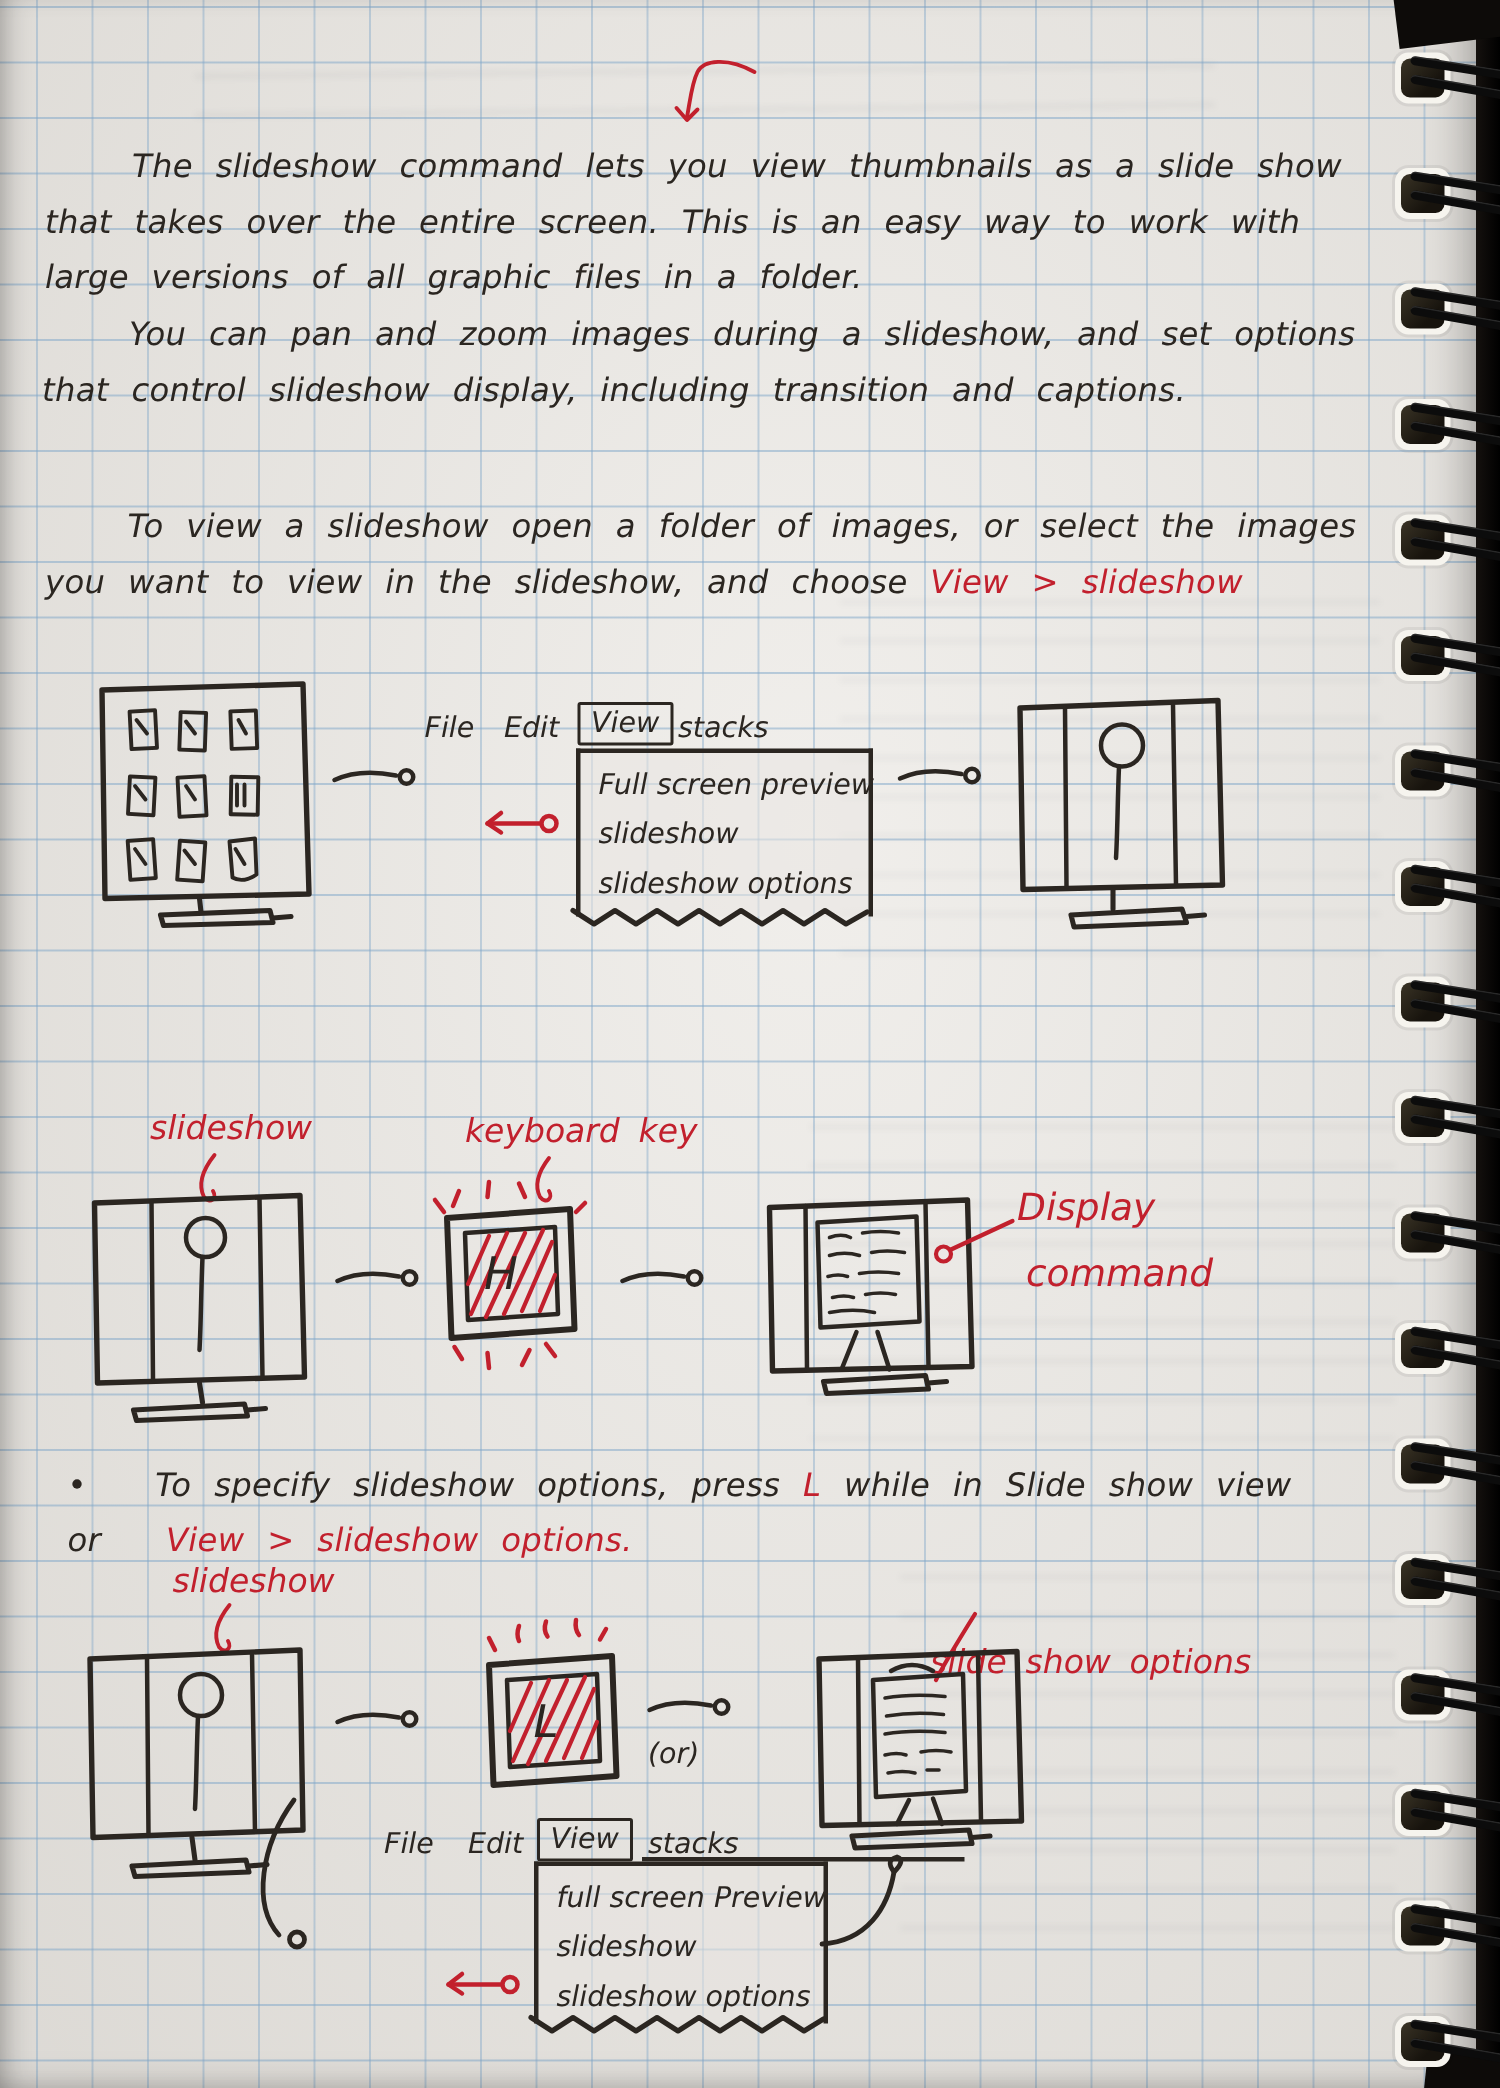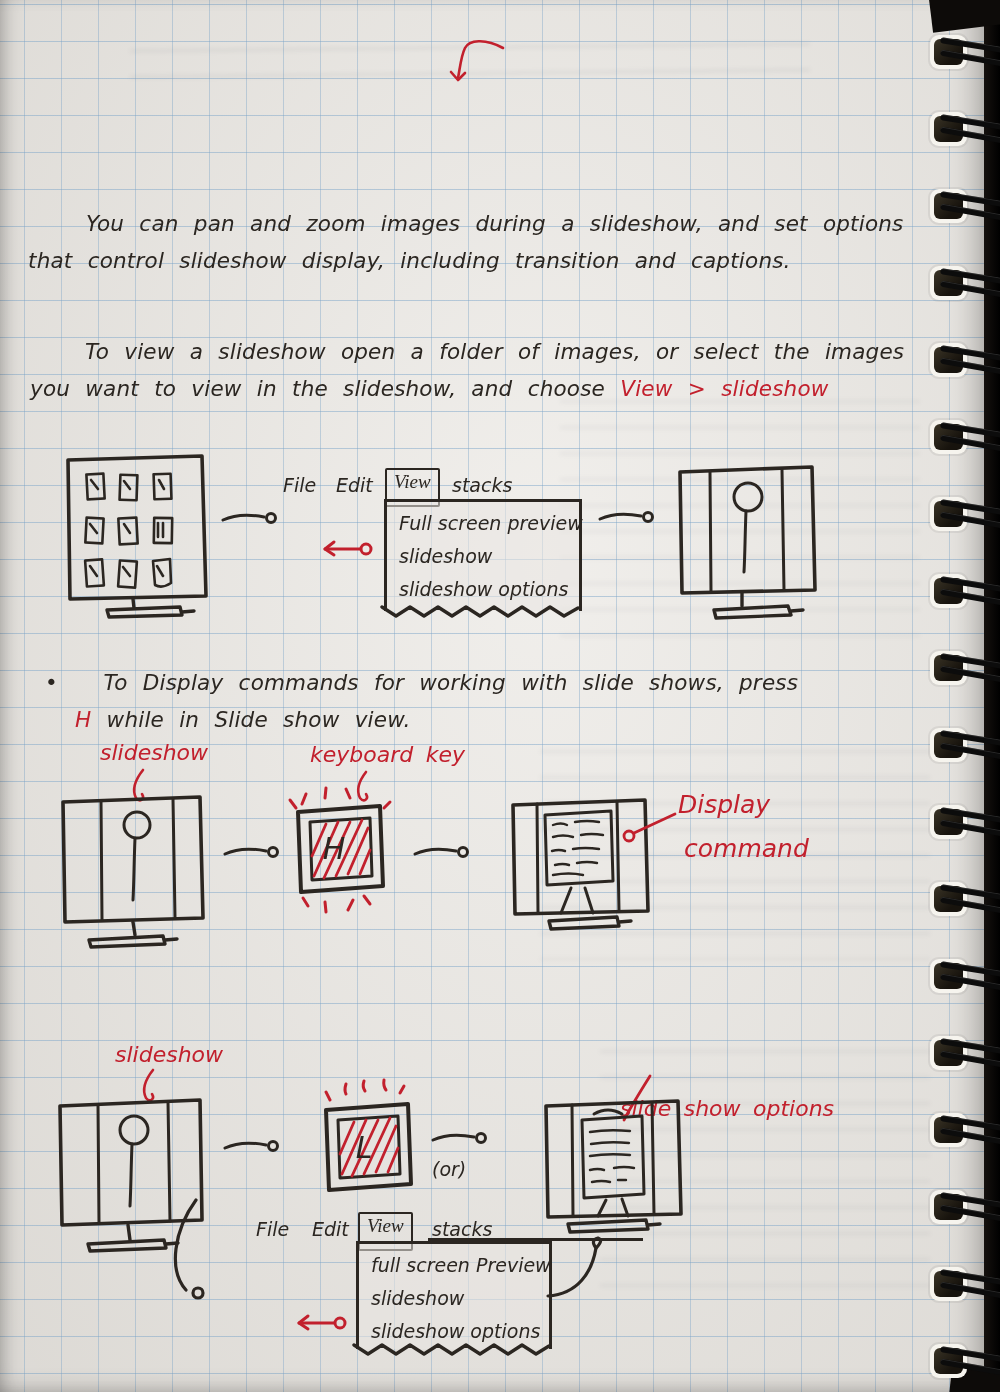--- a/index.html
+++ b/index.html
@@ -27,39 +27,40 @@
   .menu-item{font-size:19px;line-height:33px;white-space:nowrap;}
   .annot{font-size:22px;color:#c2202d;word-spacing:.25em;white-space:nowrap;}
   svg{display:block;overflow:visible;}
   .stroke{stroke:#2b2621;fill:none;stroke-linecap:round;stroke-linejoin:round;}
   .rstroke{stroke:#c2202d;fill:none;stroke-linecap:round;stroke-linejoin:round;}
   .ghost{position:absolute;opacity:.10;filter:blur(2px);
     background:repeating-linear-gradient(180deg, transparent 0 10px, #6b6f78 10px 13px, transparent 13px 26px);}
   .coil-wire{position:absolute;height:6px;background:#0c0c0c;border-radius:3px;box-shadow:0 1px 0 rgba(255,255,255,.12) inset;}
   .coil-hole{position:absolute;background:#f6f4ee;border-radius:9px;box-shadow:0 0 0 2px rgba(0,0,0,.06);}
   .coil-hole-in{position:absolute;left:4px;top:4px;right:4px;bottom:4px;background:linear-gradient(135deg,#3a3426,#17130d 70%);border-radius:6px;}
-  .viewbox{border:2.5px solid #2b2621;padding:1px 7px 12px 7px;border-radius:2px;display:inline-block;font-family:Liberation Serif, serif;}
+  .viewbox{border:2.5px solid #2b2621;padding:1px 7px 2px 7px;border-radius:2px;display:inline-block;}
   .menubox{border-left:3px solid #2b2621;border-top:3px solid #2b2621;border-right:3px solid #2b2621;padding:5px 0 0 12px;background:rgba(233,230,225,.55);}
 </style>
 </head>
 <body>
 
 <div id="page">
   <div id="paper"></div>
 
   <div class="ghost" style="left:130px;top:36px;width:680px;height:60px;transform:rotate(-.6deg);"></div>
   <div class="ghost" style="left:560px;top:390px;width:360px;height:260px;opacity:.08;"></div>
   <div class="ghost" style="left:540px;top:740px;width:390px;height:220px;opacity:.09;"></div>
   <div class="ghost" style="left:600px;top:1040px;width:330px;height:260px;opacity:.09;"></div>
 
   <svg class="abs" style="left:437px;top:30px;" width="70" height="60" viewBox="0 0 70 60">
     <path class="rstroke" stroke-width="2.6" d="M66,18 C48,8 32,10 28,18 C24,26 23,38 21,48"></path>
     <path class="rstroke" stroke-width="2.6" d="M14,42 L21,50 L28,43" fill="none"></path>
   </svg>
 
+  <div class="abs txt" style="left:30px;top:93px;width:905px;text-indent:58px;">The slideshow command lets you view thumbnails as a slide show that takes over the entire screen. This is an easy way to work with large versions of all graphic files in a folder.</div>
   <div class="abs txt" style="left:30px;top:333px;width:910px;text-indent:55px;">
     <span>To view a slideshow open a folder of images, or select the images you want to view in the slideshow, and choose</span>
     <span class="red">View &gt; slideshow</span>
   </div>
   <div class="abs txt" style="left:28px;top:205px;width:890px;text-indent:58px;">You can pan and zoom images during a slideshow, and set options that control slideshow display, including transition and captions.</div>
 
   <svg class="abs" style="left:60px;top:450px;" width="155" height="172" viewBox="0 0 155 172">
     <path class="stroke" stroke-width="3.6" d="M8,10 L142,6 L146,146 L10,149 Z"></path>
     <g class="stroke" stroke-width="2.6">
       <rect x="27" y="24" width="17" height="25" transform="rotate(-3 35 36)"></rect>
@@ -119,26 +120,20 @@
 
   <svg class="abs" style="left:672px;top:460px;" width="150" height="165" viewBox="0 0 150 165">
     <path class="stroke" stroke-width="3.6" d="M8,12 L140,7 L143,130 L10,133 Z"></path>
     <path class="stroke" stroke-width="3" d="M38,12 L39,131 M110,10 L112,130"></path>
     <circle class="stroke" stroke-width="3" cx="76" cy="37" r="14"></circle>
     <path class="stroke" stroke-width="3" d="M74,51 C73,75 73,95 72,112"></path>
     <path class="stroke" stroke-width="3.4" d="M70,133 L70,146"></path>
     <path class="stroke" stroke-width="3.4" d="M42,150 L116,146 L119,155 L44,158 Z M119,151 L131,150"></path>
   </svg>
 
-  <div class="abs txt" style="left:45px;top:664px;width:880px;">
-    <span>•</span>&nbsp;&nbsp;
-    <span>To Display commands for working with slide shows, press</span><br>
-    <span style="margin-left:30px;" class="red">H</span>
-    <span>while in Slide show view.</span>
-  </div>
 
   <div class="abs annot" style="left:100px;top:740px;">slideshow</div>
   <svg class="abs" style="left:128px;top:768px;" width="22" height="36" viewBox="0 0 22 36">
     <path class="rstroke" stroke-width="2.6" d="M15,2 C7,12 4,22 8,30 C12,35 17,31 14,26"></path>
   </svg>
   <div class="abs annot" style="left:310px;top:742px;">keyboard key</div>
   <svg class="abs" style="left:352px;top:770px;" width="22" height="34" viewBox="0 0 22 34">
     <path class="rstroke" stroke-width="2.6" d="M14,2 C7,11 4,20 8,28 C12,33 17,29 14,24"></path>
   </svg>
 
@@ -199,20 +194,28 @@
     <path class="stroke" stroke-width="3.4" d="M44,128 L112,124 L114,133 L46,136 Z M114,129 L126,128"></path>
   </svg>
 
   <svg class="abs" style="left:620px;top:806px;" width="62" height="44" viewBox="0 0 62 44">
     <circle class="rstroke" stroke-width="2.8" cx="9" cy="30" r="5"></circle>
     <path class="rstroke" stroke-width="2.8" d="M14,27 L55,8"></path>
   </svg>
   <div class="abs annot" style="left:678px;top:790px;font-size:25px;">Display</div>
   <div class="abs annot" style="left:684px;top:834px;font-size:25px;">command</div>
 
+  <div class="abs txt" style="left:45px;top:972px;width:890px;">
+    <span>•</span>&nbsp;&nbsp;
+    <span>To specify slideshow options, press</span>
+    <span class="red">L</span>
+    <span>while in Slide show view</span><br>
+    <span>or</span>
+    <span class="red" style="margin-left:28px;">View &gt; slideshow options.</span>
+  </div>
 
   <div class="abs annot" style="left:115px;top:1042px;">slideshow</div>
   <svg class="abs" style="left:138px;top:1068px;" width="22" height="36" viewBox="0 0 22 36">
     <path class="rstroke" stroke-width="2.6" d="M15,2 C7,12 4,22 8,30 C12,35 17,31 14,26"></path>
   </svg>
   <div class="abs annot" style="left:620px;top:1096px;">slide show options</div>
   <svg class="abs" style="left:612px;top:1072px;" width="50" height="52" viewBox="0 0 50 52">
     <path class="rstroke" stroke-width="2.8" d="M38,4 C28,20 18,36 12,48"></path>
   </svg>
 

